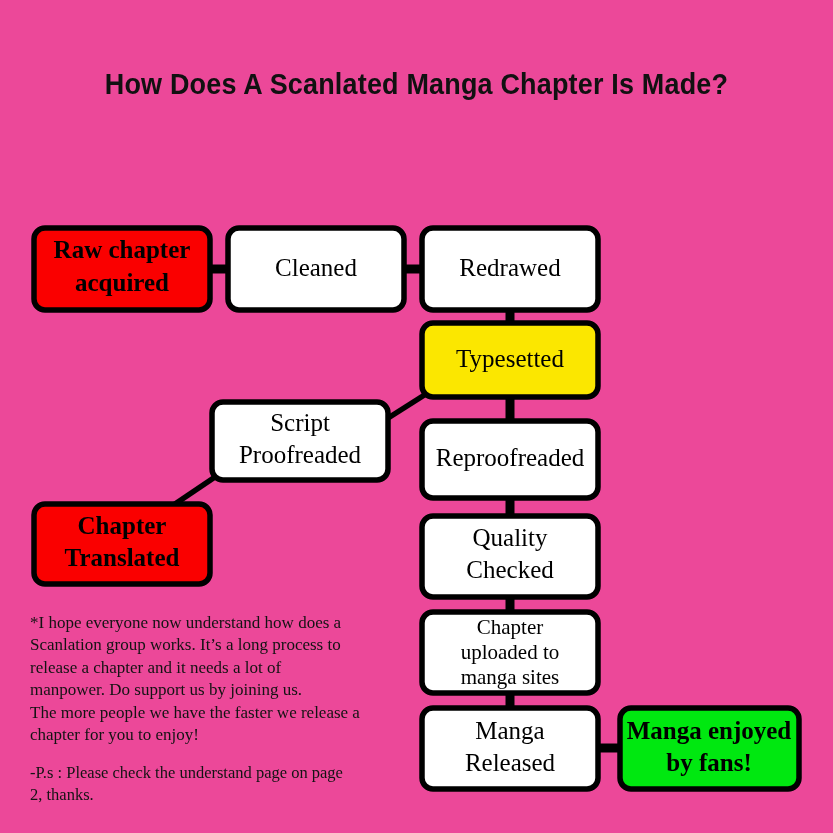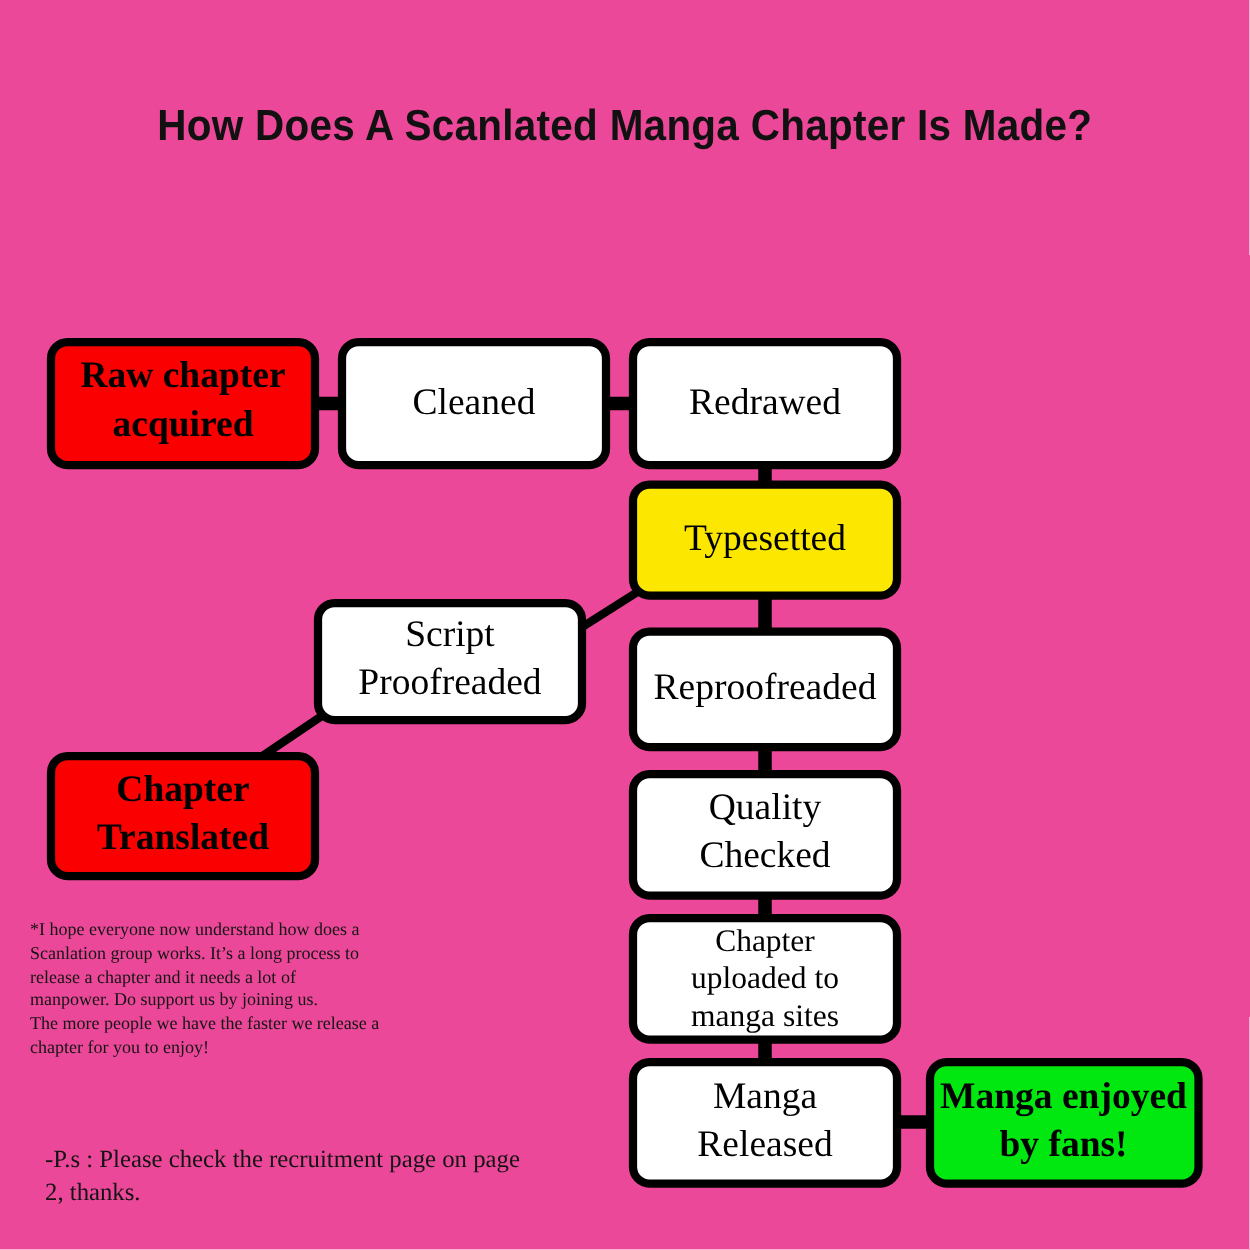--- a/index.html
+++ b/index.html
@@ -66,25 +66,25 @@
     fill: none;
   }
   .conn-diag {
     stroke: #000000;
     stroke-width: 5.5;
     stroke-linecap: butt;
     fill: none;
   }
   #notes {
     position: absolute;
-    left: 20px;
+    left: 30px;
     top: 612px;
     width: 380px;
     font-family: "Liberation Serif", "DejaVu Serif", serif;
-    font-size: 12px;
+    font-size: 17px;
     line-height: 1.32;
     color: #131313;
     white-space: pre-line;
   }
   #ps {
     position: absolute;
     left: 30px;
     top: 762px;
     width: 385px;
     font-family: "Liberation Serif", "DejaVu Serif", serif;
@@ -180,16 +180,16 @@
     </g>
 
   </svg>
 
   <div id="notes">*I hope everyone now understand how does a
 Scanlation group works. It’s a long process to
 release a chapter and it needs a lot of
 manpower. Do support us by joining us.
 The more people we have the faster we release a
 chapter for you to enjoy!</div>
-  <div id="ps">-P.s : Please check the recruitment page on page
+  <div id="ps">-P.s : Please check the understand page on page
 2, thanks.</div>
 
 </div>
 
 </body></html>

